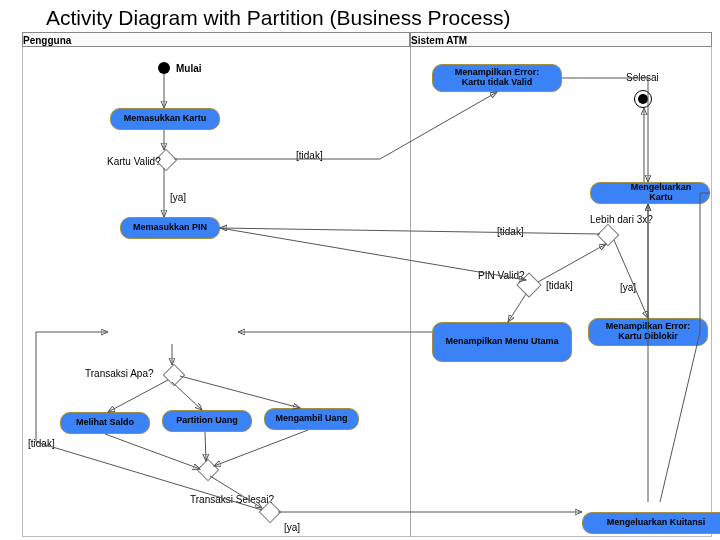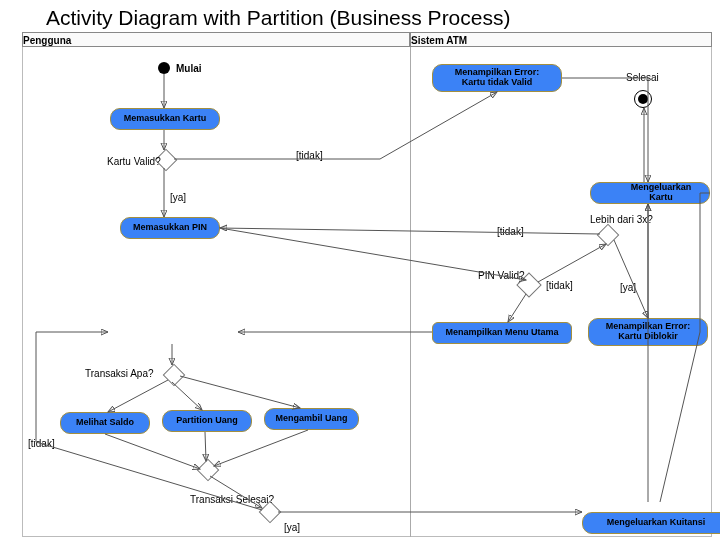--- a/index.html
+++ b/index.html
@@ -141,21 +141,21 @@
 
   <div class="decision" style="left:600px; top:195px; width:14px; height:14px;"></div>
   <div class="label" style="left:590px; top:182px;">Lebih dari 3x?</div>
   <div class="label" style="left:497px; top:194px;">[tidak]</div>
 
   <div class="decision" style="left:520px; top:244px; width:16px; height:16px;"></div>
   <div class="label" style="left:478px; top:238px;">PIN Valid?</div>
   <div class="label" style="left:546px; top:248px;">[tidak]</div>
   <div class="label" style="left:620px; top:250px;">[ya]</div>
 
-  <div class="activity" style="left:432px; top:290px; width:140px; height:22px;border-radius:6px;">Menampilkan Menu Utama</div>
+  <div class="activity" style="left:432px; top:290px; width:140px; height:40px;">Menampilkan Menu Utama</div>
 
   <div class="activity" style="left:588px; top:286px; width:120px; height:28px; white-space:pre-line;">Menampilkan Error:
 Kartu Diblokir</div>
 
 
   <div class="decision" style="left:166px; top:335px; width:14px; height:14px;"></div>
   <div class="label" style="left:85px; top:336px;">Transaksi Apa?</div>
 
   <div class="activity" style="left:60px; top:380px; width:90px; height:22px;">Melihat Saldo</div>
   <div class="activity" style="left:162px; top:378px; width:90px; height:22px;">Partition Uang</div>

